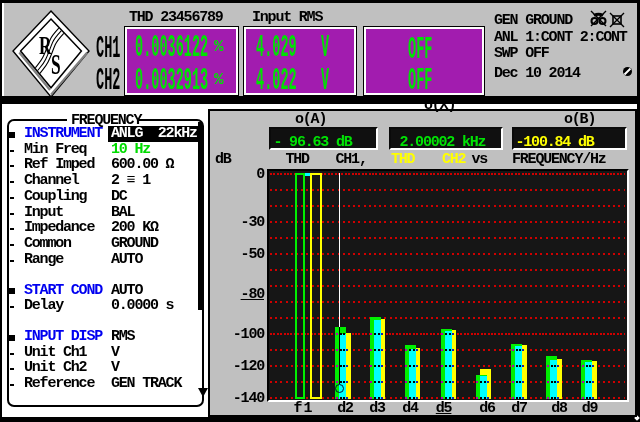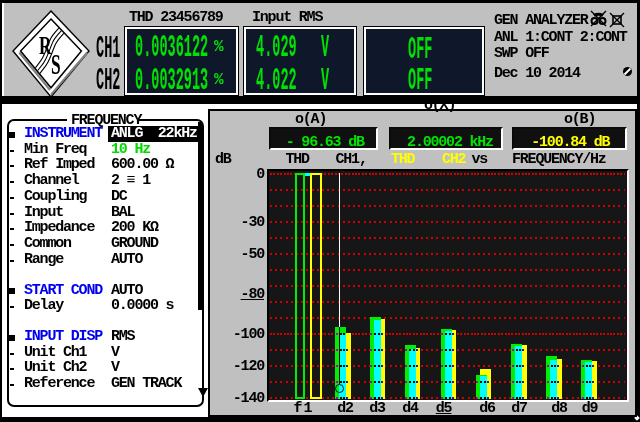--- a/index.html
+++ b/index.html
@@ -8,21 +8,21 @@
 .abs{position:absolute;}
 
 #bTop{left:0;top:0;width:640px;height:3px;background:#000;}
 #bLeft{left:0;top:0;width:2px;height:422px;background:#000;}
 #bRight{left:637px;top:0;width:3px;height:422px;background:#000;}
 #bBottom{left:0;top:417px;width:640px;height:5px;background:#000;}
 #sep{left:0;top:96px;width:640px;height:8px;background:#000;}
 #main{left:2px;top:104px;width:635px;height:313px;background:#fff;}
 .t13{font-size:15px;letter-spacing:-1.2px;line-height:15px;white-space:pre;}
 
-.dispbox{background:#0f172a;border:2px solid #fff;box-shadow:0 0 0 1px #000;}
+.dispbox{background:#a21caf;border:2px solid #fff;box-shadow:0 0 0 1px #000;}
 .seg{display:inline-block;transform:scaleX(0.437);transform-origin:0 50%;
   font-size:31px;color:#00e204;white-space:pre;}
 .seg{line-height:31px;}
 .unit{font-size:16px;line-height:15px;color:#00e204;}
 
 #menubox{left:7px;top:119px;width:196.5px;height:288px;border:2px solid #000;border-radius:7px;background:#fff;box-sizing:border-box;}
 .mrow{left:0;width:207px;height:15px;font-size:15px;letter-spacing:-1.2px;line-height:15px;white-space:pre;}
 .blue{color:#0000f0;}
 .green{color:#00dc00;}
 .mlbl{position:absolute;left:24px;top:0;}
@@ -31,21 +31,21 @@
 .bulld{position:absolute;left:10px;top:8px;width:4px;height:2px;background:#000;}
 
 #gpanel{left:208px;top:109px;width:429px;height:308px;background:#c0c0c0;border:2px solid #000;box-sizing:border-box;}
 #plot{left:267px;top:168.5px;width:362px;height:233px;background:#161616;border-top:2px solid #000;border-left:2px solid #000;border-right:2px solid #fff;border-bottom:2px solid #fff;box-sizing:border-box;}
 .grow{position:absolute;height:2px;background-image:repeating-linear-gradient(90deg,#d00000 0,#d00000 2px,transparent 2px,transparent 5.2px);}
 .growd{background-image:repeating-linear-gradient(90deg,#d00000 0,#d00000 2px,transparent 2px,transparent 3.4px);}
 .bar{position:absolute;}
 
 .ylab{position:absolute;width:48px;text-align:right;font-size:15px;letter-spacing:-1.2px;line-height:14px;}
 .xlab{position:absolute;font-size:15px;letter-spacing:-1.2px;line-height:14px;white-space:pre;}
-.vbox{position:absolute;height:23px;box-sizing:border-box;overflow:hidden;background:#101010;border-top:2px solid #0a0a0a;border-left:2px solid #0a0a0a;border-bottom:2px solid #fff;border-right:2px solid #fff;font-size:15px;letter-spacing:-1.2px;line-height:13px;white-space:pre;padding-top:7.5px;text-align:center;}
+.vbox{position:absolute;height:23px;box-sizing:border-box;overflow:hidden;background:#101010;border-top:2px solid #0a0a0a;border-left:2px solid #0a0a0a;border-bottom:2px solid #fff;border-right:2px solid #fff;font-size:15px;letter-spacing:-1.2px;line-height:13px;white-space:pre;padding-top:7.5px;}
 </style>
 </head>
 <body>
 <div id="screen">
 <div class="abs" id="bTop"></div>
 <div class="abs" id="main"></div>
 <div class="abs" id="bLeft"></div>
 <div class="abs" id="bRight"></div>
 <div class="abs" id="bBottom"></div>
 <div class="abs" style="left:635px;top:416px;width:4px;height:4px;background:#fff;transform:rotate(45deg);"></div>
@@ -82,21 +82,21 @@
 </div>
 <div class="abs dispbox" style="left:244px;top:27px;width:107.5px;height:64px;">
   <div class="abs" style="left:10px;top:3.3px;"><span class="seg">4.029   V</span></div>
   <div class="abs" style="left:10px;top:35.5px;"><span class="seg">4.022   V</span></div>
 </div>
 <div class="abs dispbox" style="left:364px;top:27px;width:115.5px;height:64px;">
   <div class="abs" style="left:42px;top:4.5px;"><span class="seg">OFF</span></div>
   <div class="abs" style="left:42px;top:35.5px;"><span class="seg">OFF</span></div>
 </div>
 
-<div class="abs t13" style="left:494px;top:12.5px;">GEN ANALYZER</div>
+<div class="abs t13" style="left:494px;top:12.5px;">GEN GROUND</div>
 <div class="abs t13" style="left:494px;top:29.5px;">ANL 1:CONT 2:CONT</div>
 <div class="abs t13" style="left:494px;top:45.5px;">SWP OFF</div>
 <div class="abs t13" style="left:494px;top:65.5px;">Dec 10 2014</div>
 
 <svg class="abs" style="left:590px;top:10px;" width="17" height="17" viewBox="0 0 17 17">
   <path d="M1 1 L16 16 M16 1 L1 16" stroke="#000" stroke-width="1.4"></path>
   <circle cx="4.5" cy="11" r="3" fill="none" stroke="#000" stroke-width="2"></circle>
   <circle cx="12.5" cy="11" r="3" fill="none" stroke="#000" stroke-width="2"></circle>
   <path d="M4 5.5 Q8.5 3 13 5.5" stroke="#000" stroke-width="3" fill="none"></path>
 </svg>

